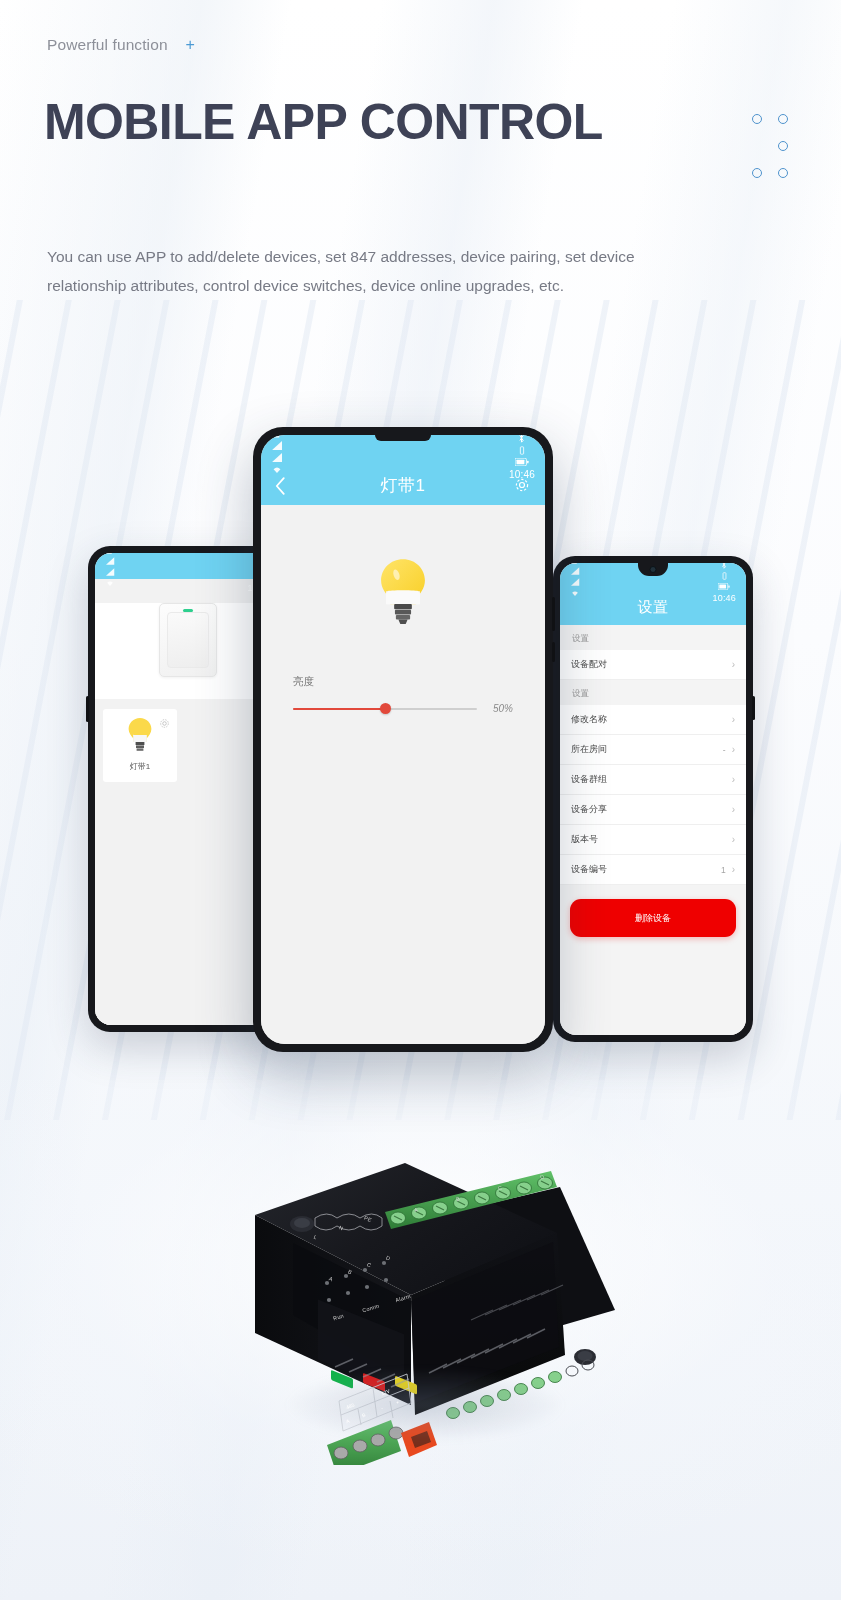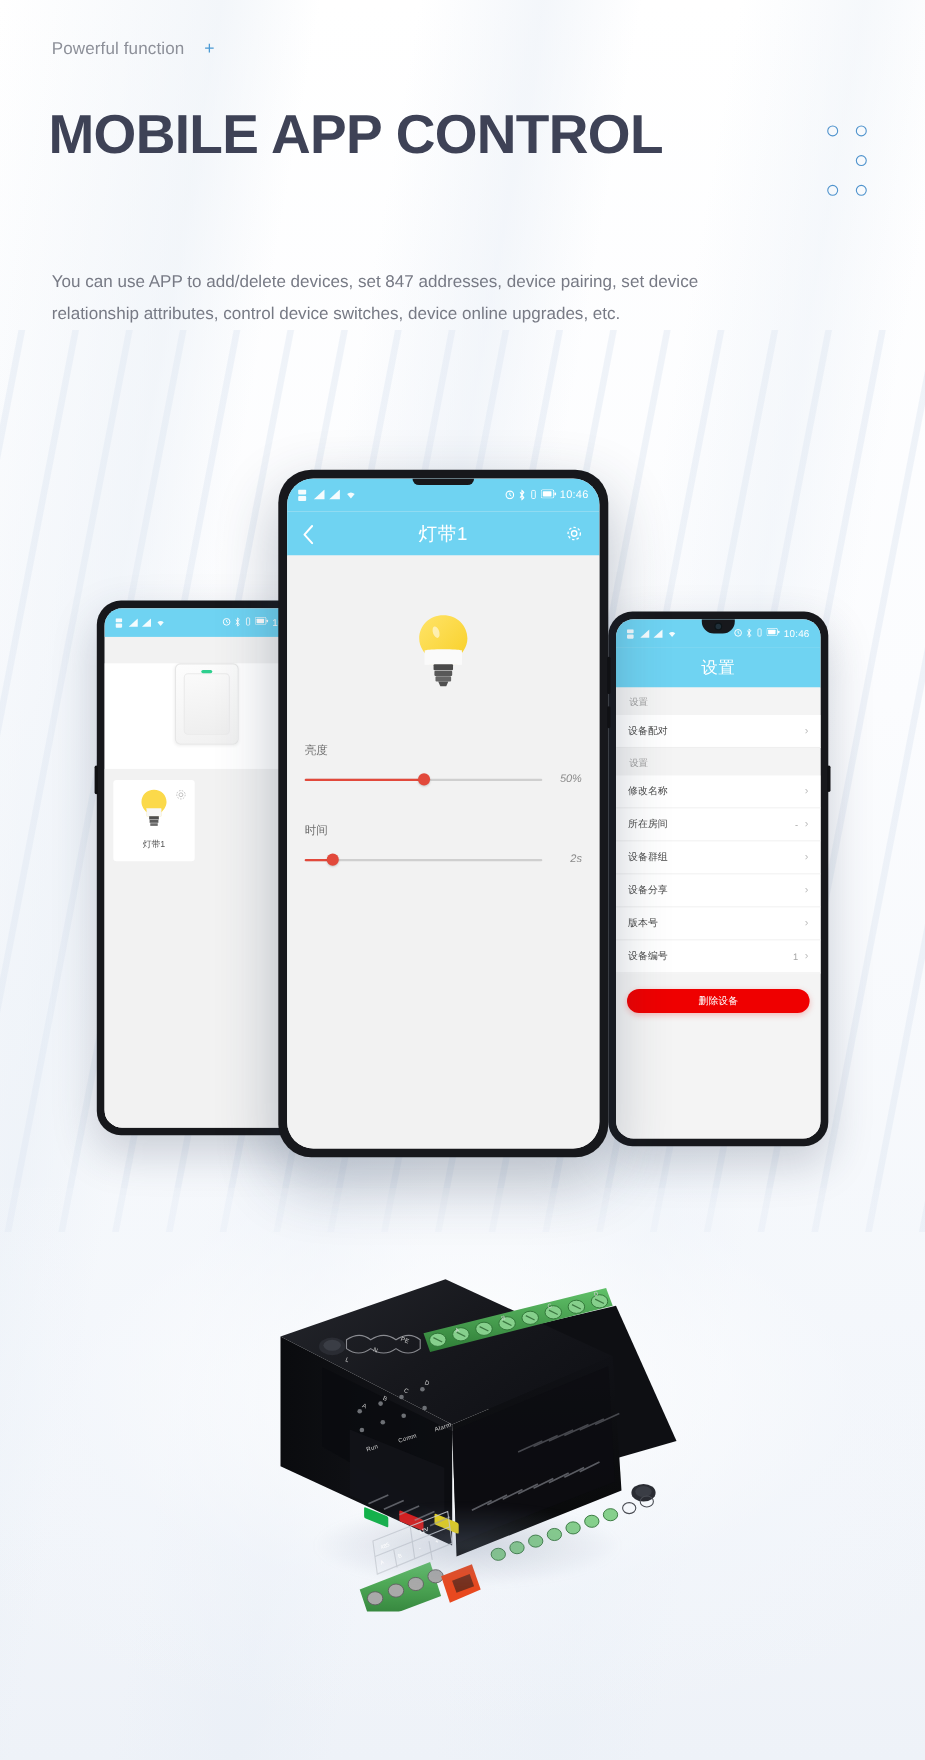--- a/index.html
+++ b/index.html
@@ -76,34 +76,34 @@
 
   #phone-center{ left:253px; top:427px; width:300px; height:625px; border-radius:30px; z-index:5;
                  box-shadow:0 22px 55px rgba(38,52,78,.30);}
   #phone-center .screen{ left:8px; top:8px; width:284px; height:609px; border-radius:24px; background:#f2f2f2;}
 
   .sidebtn{ position:absolute; background:#101114; border-radius:3px;}
 
   
   .statusbar{ height:26px; background:#6fd3f2; display:flex; align-items:center; justify-content:space-between;
               padding:0 10px; color:#fff; font-size:8.5px; position:relative;}
-  .sb-left, .sb-right{ display:flex; gap:3px;}
+  .sb-left, .sb-right{ display:flex; align-items:center; gap:3px;flex-direction:column;}
   .sb-time{ font-size:9px; letter-spacing:.2px; }
 
   .appbar{ height:36px; background:#6fd3f2; display:flex; align-items:center; justify-content:space-between;
            padding:0 11px; color:#fff;}
   .appbar .title{ font-size:15px; font-weight:400; letter-spacing:.5px; position:absolute; left:0; right:0; text-align:center;}
   .appbar-inner{ position:relative; width:100%; display:flex; align-items:center; justify-content:space-between;}
   .icon-btn{ width:17px;height:17px; position:relative; z-index:2;}
 
   
   .center-body{ background:#f2f2f2; height:100%; position:relative;}
   .bulb-wrap{ display:flex; justify-content:center; padding-top:52px;}
 
-  .slider-block{ padding:0 16px; }
+  .slider-block{ padding:0 32px; }
   .slider-label{ font-size:10.5px; color:#6f6f6f; margin-bottom:14px;}
   .slider-row{ display:flex; align-items:center; gap:10px;font-style:italic;}
   .track{ position:relative; flex:1; height:2px; background:#cfcfcf; border-radius:2px;}
   .track .fill{ position:absolute; left:0; top:0; height:2px; background:#e2493b; border-radius:2px;}
   .track .knob{ position:absolute; top:50%; width:11px;height:11px; margin-top:-5.5px; margin-left:-5.5px;
                 border-radius:50%; background:#e2493b; box-shadow:0 1px 2px rgba(0,0,0,.18);}
   .slider-val{ font-size:10px; color:#8a8a8a; min-width:26px; text-align:right;}
 
   
   .left-body{ background:#fff; height:100%; }
@@ -119,21 +119,21 @@
   .dev-card .name{ font-size:8px; color:#555; margin-top:4px;}
 
   
   .right-body{ background:#f4f4f4; height:100%;}
   .sec-head{ font-size:8.5px; color:#9a9a9a; padding:8px 12px 5px;}
   .row{ background:#fff; height:30px; display:flex; align-items:center; padding:0 11px;
         border-bottom:1px solid #efefef; }
   .row .lbl{ font-size:9px; color:#4a4a4a; flex:1;}
   .row .val{ font-size:8.5px; color:#a5a5a5; margin-right:6px;}
   .row .chev{ color:#bdbdbd; font-size:10px; line-height:1;}
-  .del-btn{ margin:14px 10px 0; height:22px; background:#ef0000; border-radius:11px; color:#fff;
+  .del-btn{ margin:14px 10px 0; height:38px; background:#ef0000; border-radius:11px; color:#fff;
             font-size:9px; display:flex; align-items:center; justify-content:center;
             box-shadow:0 2px 6px rgba(239,0,0,.25);}
 
   
   #hardware{ position:absolute; left:215px; top:1115px; width:420px; height:350px; z-index:3;}
   #hardware .hw-shadow{
     position:absolute; left:10px; top:230px; width:400px; height:120px;
     background:radial-gradient(ellipse 50% 45% at 50% 50%, rgba(120,134,158,.30) 0%, rgba(120,134,158,0) 70%);
     filter:blur(3px);
   }
@@ -414,30 +414,20 @@
         <div class="slider-label">亮度</div>
         <div class="slider-row">
           <span class="track">
             <span class="fill" id="fill-0" style="width: 50%;"></span>
             <span class="knob" id="knob-0" style="left: 50%;"></span>
           </span>
           <span class="slider-val">50%</span>
         </div>
       </div>
 
-      <div class="slider-block" style="margin-top:34px;">
-        <div class="slider-label">时间</div>
-        <div class="slider-row">
-          <span class="track">
-            <span class="fill" id="fill-1" style="width: 12%;"></span>
-            <span class="knob" id="knob-1" style="left: 12%;"></span>
-          </span>
-          <span class="slider-val">2s</span>
-        </div>
-      </div>
     </div>
   </div>
 </div>
 
 <div id="hardware">
   <div class="hw-shadow"></div>
   <svg width="420" height="350" viewBox="0 0 420 350">
     <defs>
       <linearGradient id="topface" x1="0" y1="0" x2="1" y2="0.6">
         <stop offset="0%" stop-color="#24262c"></stop>

